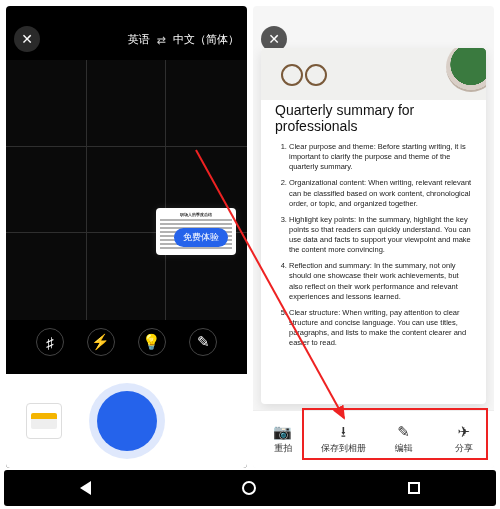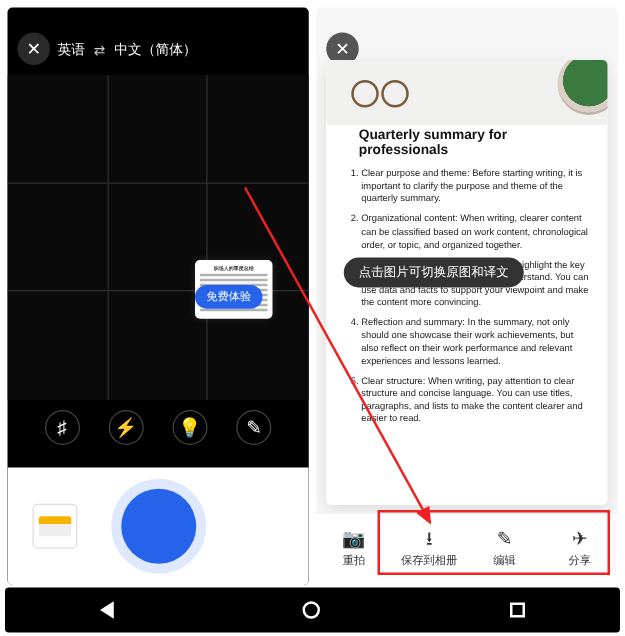--- a/index.html
+++ b/index.html
@@ -6,47 +6,47 @@
   body{width:500px;height:509px;background:#fff;overflow:hidden}
   .stage{position:relative;width:500px;height:509px}
   .phones{position:absolute;top:6px;left:6px;right:6px;height:462px;display:flex;gap:6px}
   .phone{flex:1;position:relative;border-radius:4px;overflow:hidden}
   .phone-l{background:#000}
   .phone-r{background:#f6f6f6}
   .status{height:16px}
   
   .l-top{display:flex;align-items:center;gap:6px;color:#fff;font-size:11px;padding:4px 8px}
   .close{width:26px;height:26px;border-radius:50%;background:#2a2a2a;display:flex;align-items:center;justify-content:center;color:#fff;font-size:14px}
-  .lang{flex:1;text-align:left}
+  .lang{flex:1;text-align:right}
   .swap-icon{opacity:.8;margin:0 4px;display:inline-block;transform:translateY(1px)}
   .cam-grid{position:absolute;top:54px;left:0;right:0;height:260px;background:#0a0a0a}
   .gridline{position:absolute;background:#2f2f2f}
   .gv1{left:33%;top:0;width:1px;height:100%} .gv2{left:66%;top:0;width:1px;height:100%}
   .gh1{top:33%;left:0;height:1px;width:100%} .gh2{top:66%;left:0;height:1px;width:100%}
-  .tile{position:absolute;width:62px;background:#fff;border-radius:4px;padding:4px;font-size:3px;color:#333;box-shadow:0 0 8px rgba(255,255,255,.1)}
+  .tile{position:absolute;width:80px;background:#fff;border-radius:4px;padding:4px;font-size:3px;color:#333;box-shadow:0 0 8px rgba(255,255,255,.1)}
   .tile .ttl{font-size:4px;font-weight:600;text-align:center;margin-bottom:2px}
   .tile .ln{height:2px;background:#666;margin:2px 0;opacity:.5}
   .badge{position:absolute;right:8px;bottom:8px;background:#2563eb;color:#fff;font-size:9px;padding:3px 9px;border-radius:10px}
   .l-tools{position:absolute;left:0;right:0;top:322px;display:flex;justify-content:space-around;color:#fff;font-size:15px;padding:0 18px}
   .tool{width:28px;height:28px;border-radius:50%;display:flex;align-items:center;justify-content:center;border:1px solid #444}
   .l-bottom{position:absolute;left:0;right:0;bottom:0;height:94px;background:#fff;display:flex;align-items:center;justify-content:space-between;padding:0 20px}
   .thumb{width:36px;height:36px;border:1px solid #ddd;border-radius:4px;background:#fff;display:flex;align-items:center;justify-content:center}
   .thumb-inner{width:26px;height:16px;background:linear-gradient(#f4b400 40%,#eee 40%);border-radius:2px}
   .shutter{width:60px;height:60px;border-radius:50%;background:#2563eb;box-shadow:0 0 0 8px rgba(37,99,235,.15)}
   .spacer36{width:36px}
   
   .r-top{display:flex;align-items:center;gap:6px;font-size:11px;padding:4px 8px}
   .closeR{width:26px;height:26px;border-radius:50%;background:#555;color:#fff;display:flex;align-items:center;justify-content:center;font-size:14px}
   .doc{position:absolute;top:42px;left:8px;right:8px;bottom:64px;background:#fff;border-radius:4px;box-shadow:0 4px 12px rgba(0,0,0,.1);overflow:hidden;padding:54px 14px 10px}
   .deco{position:absolute;top:0;left:0;right:0;height:52px;background:#f0f0ee}
   .glasses{position:absolute;top:16px;left:20px;width:46px;height:18px}
   .glasses::before,.glasses::after{content:"";position:absolute;width:18px;height:18px;border:2px solid #7a5a3a;border-radius:50%;top:0}
   .glasses::before{left:0}.glasses::after{right:0}
   .plant{position:absolute;top:-6px;right:-10px;width:50px;height:50px;border-radius:50%;background:radial-gradient(circle at 50% 45%, #3a7a3f 0 55%, #d9cfc7 56% 68%, #bfb2a6 69% 100%)}
-  .doc h3{font-size:11px;font-weight:700;margin:0 12px 8px;color:#111}
+  .doc h3{font-size:14px;font-weight:400;margin:0 0 8px;color:#111}
   .doc ol{list-style:decimal;padding-left:14px}
   .doc li{font-size:7.5px;line-height:1.35;color:#222;margin-bottom:6px}
   .toast{position:absolute;background:#333;color:#fff;font-size:10px;padding:5px 12px;border-radius:14px;white-space:nowrap}
   .r-actions{position:absolute;left:0;right:0;bottom:0;height:58px;background:#fff;border-top:1px solid #eee;display:flex}
   .act{flex:1;display:flex;flex-direction:column;align-items:center;justify-content:center;gap:3px;font-size:9px;color:#333}
   .act .ic{font-size:15px;line-height:1}
   
   .navbar{position:absolute;left:4px;right:4px;top:470px;height:36px;background:#000;display:flex;align-items:center;justify-content:space-around;color:#fff;border-radius:3px}
   .nav-tri{width:0;height:0;border-top:7px solid transparent;border-bottom:7px solid transparent;border-right:11px solid #fff}
   .nav-circ{width:14px;height:14px;border:2px solid #fff;border-radius:50%}
@@ -110,27 +110,26 @@
         <div class="closeR">✕</div>
       </div>
       <div class="doc">
         <div class="deco">
           <div class="glasses"></div>
           <div class="plant"></div>
         </div>
         <h3>Quarterly summary for professionals</h3>
         <ol>
           <li>Clear purpose and theme: Before starting writing, it is important to clarify the purpose and theme of the quarterly summary.</li>
-          <li>Organizational content: When writing, clearer content can be classified based on work content, chronological order, or topic, and organized together.</li>
+          <li>Organizational content: When writing, relevant relevant can be classified based on work content, chronological order, or topic, and organized together.</li>
           <li>Highlight key points: In the summary, highlight the key points so that readers can quickly understand. You can use data and facts to support your viewpoint and make the content more convincing.</li>
           <li>Reflection and summary: In the summary, not only should one showcase their work achievements, but also reflect on their work performance and relevant experiences and lessons learned.</li>
           <li>Clear structure: When writing, pay attention to clear structure and concise language. You can use titles, paragraphs, and lists to make the content clearer and easier to read.</li>
         </ol>
       </div>
-      <div class="toast" style="left:22px;top:200px">点击图片可切换原图和译文</div>
       <div class="r-actions">
         <div class="act">
             <span class="ic">📷</span>
             <span>重拍</span>
           </div>
         <div class="act">
             <span class="ic">⭳</span>
             <span>保存到相册</span>
           </div>
         <div class="act">

